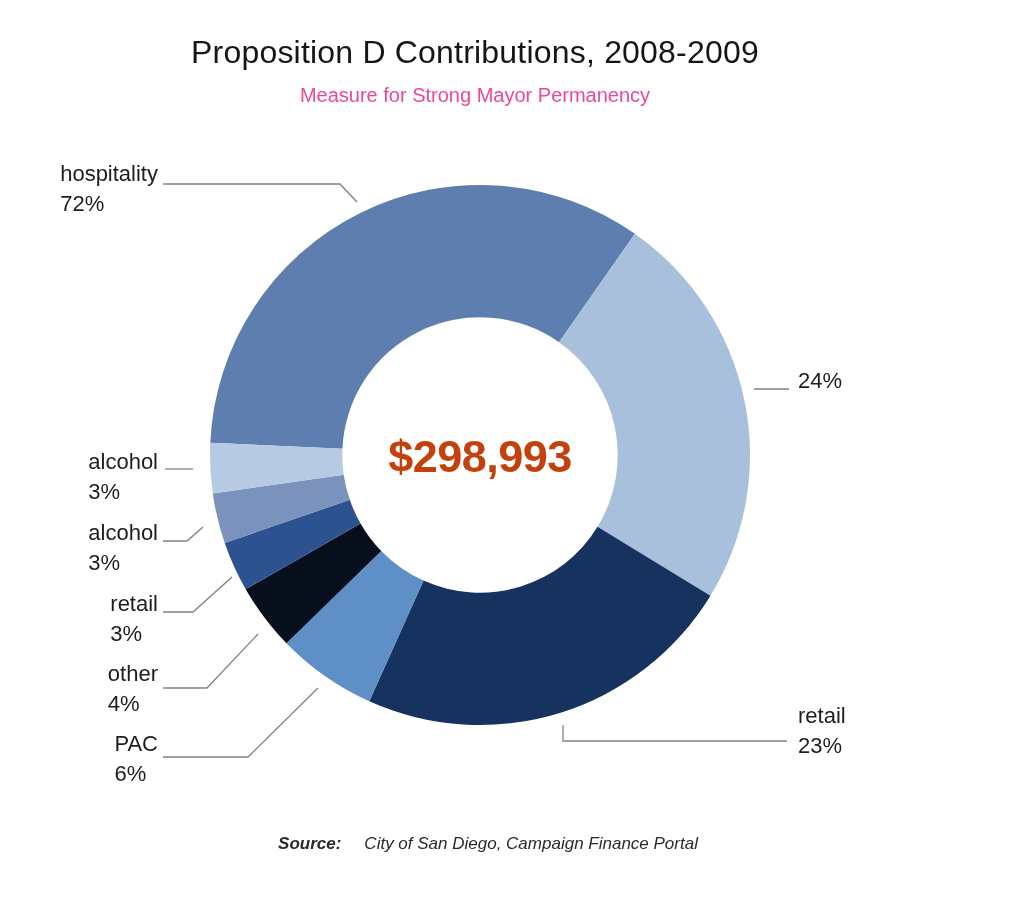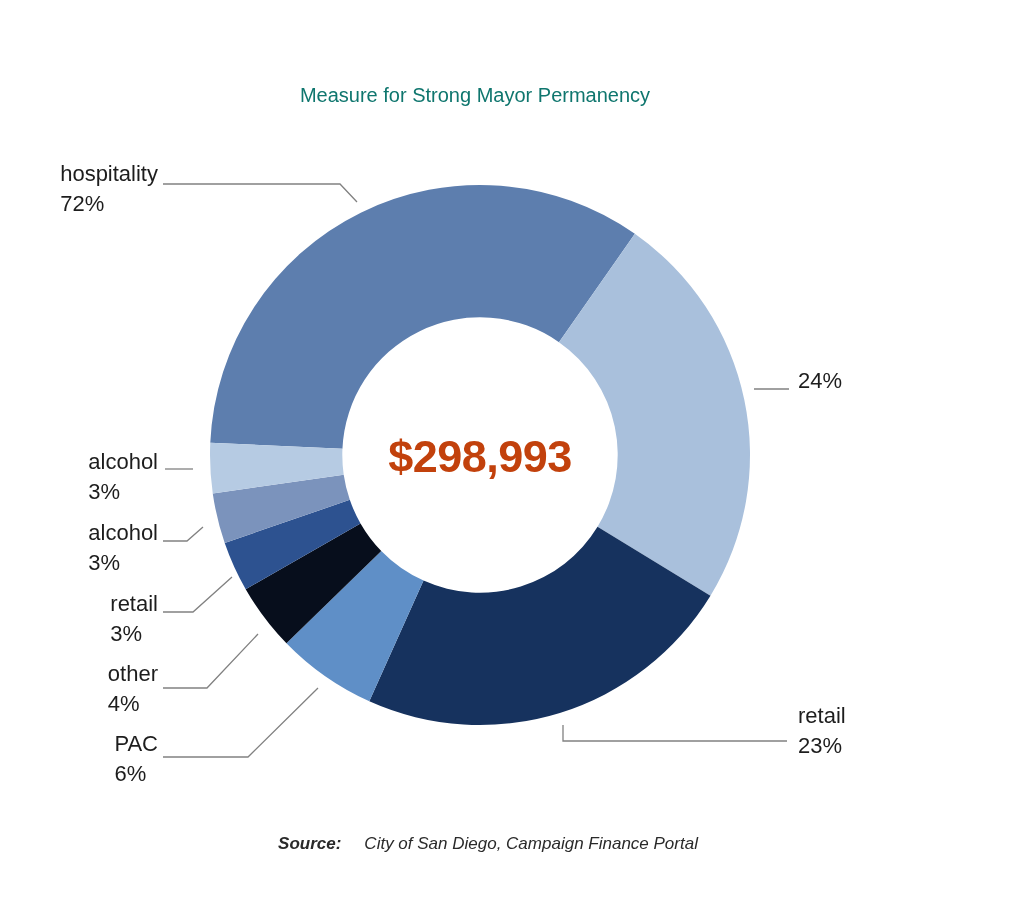--- a/index.html
+++ b/index.html
@@ -27,21 +27,21 @@
     letter-spacing: 0.2px;
   }
   .subtitle {
     position: absolute;
     left: 0;
     top: 84px;
     width: 950px;
     text-align: center;
     font-size: 20px;
     font-weight: 400;
-    color: #0f766e;
+    color: #ec4899;
   }
   #chart-svg {
     position: absolute;
     left: 0;
     top: 0;
   }
   .leaders polyline {
     fill: none;
     stroke: #818181;
     stroke-width: 1.3;
@@ -84,20 +84,21 @@
     color: #2a2a2a;
   }
   .source-prefix { font-weight: bold; }
   .source-text { margin-left: 23px; }
 </style>
 </head>
 <body>
 
 <div class="canvas">
 
+  <div class="title">Proposition D Contributions, 2008-2009</div>
   <div class="subtitle">Measure for Strong Mayor Permanency</div>
 
   <svg id="chart-svg" width="1024" height="903" viewBox="0 0 1024 903">
     <g id="donut-slices">
         <path d="M 210.28 442.75 A 270 270 0 0 1 634.87 233.83 L 558.98 342.20 A 137.7 137.7 0 0 0 342.44 448.75 Z" fill="#5d7eae"></path>
         <path d="M 634.87 233.83 A 270 270 0 0 1 710.46 595.67 L 597.53 526.74 A 137.7 137.7 0 0 0 558.98 342.20 Z" fill="#a9c0dc"></path>
         <path d="M 710.46 595.67 A 270 270 0 0 1 369.32 701.27 L 423.55 580.60 A 137.7 137.7 0 0 0 597.53 526.74 Z" fill="#16325e"></path>
         <path d="M 369.32 701.27 A 270 270 0 0 1 286.43 643.23 L 381.28 551.00 A 137.7 137.7 0 0 0 423.55 580.60 Z" fill="#5f8fc7"></path>
         <path d="M 286.43 643.23 A 270 270 0 0 1 245.70 589.18 L 360.51 523.43 A 137.7 137.7 0 0 0 381.28 551.00 Z" fill="#070e1c"></path>
         <path d="M 245.70 589.18 A 270 270 0 0 1 224.71 542.90 L 349.80 499.83 A 137.7 137.7 0 0 0 360.51 523.43 Z" fill="#2d5290"></path>

